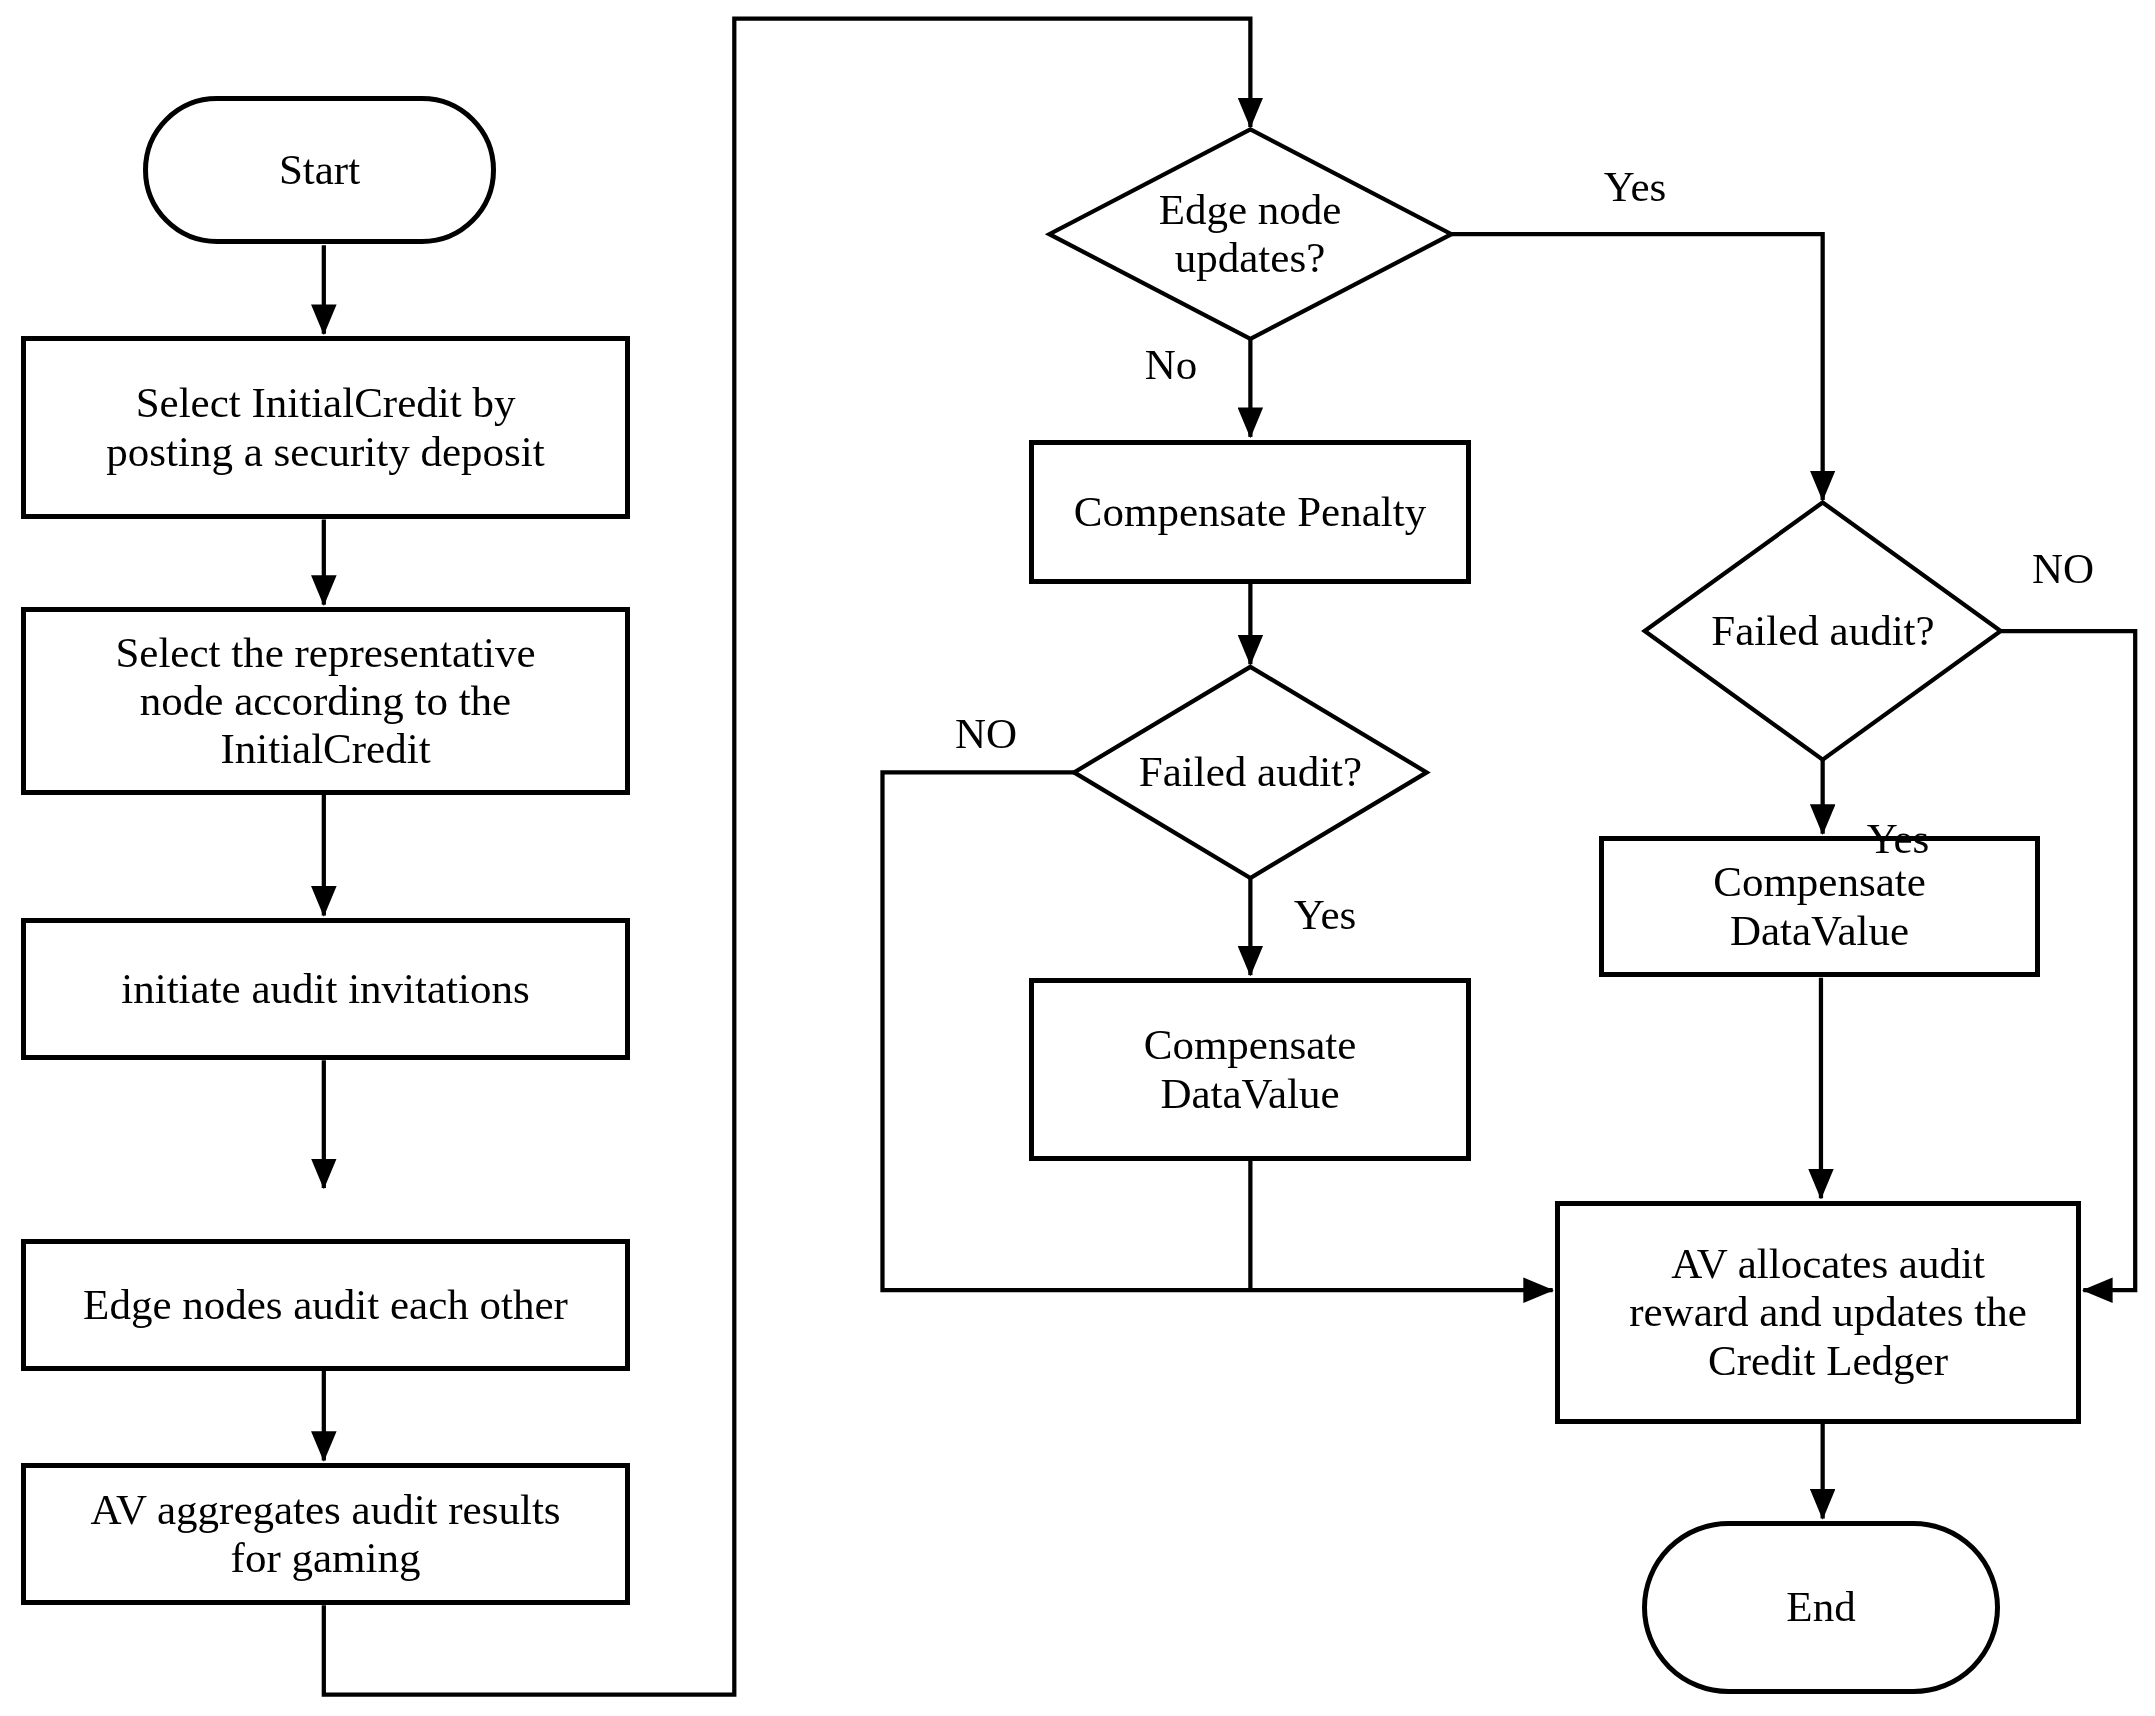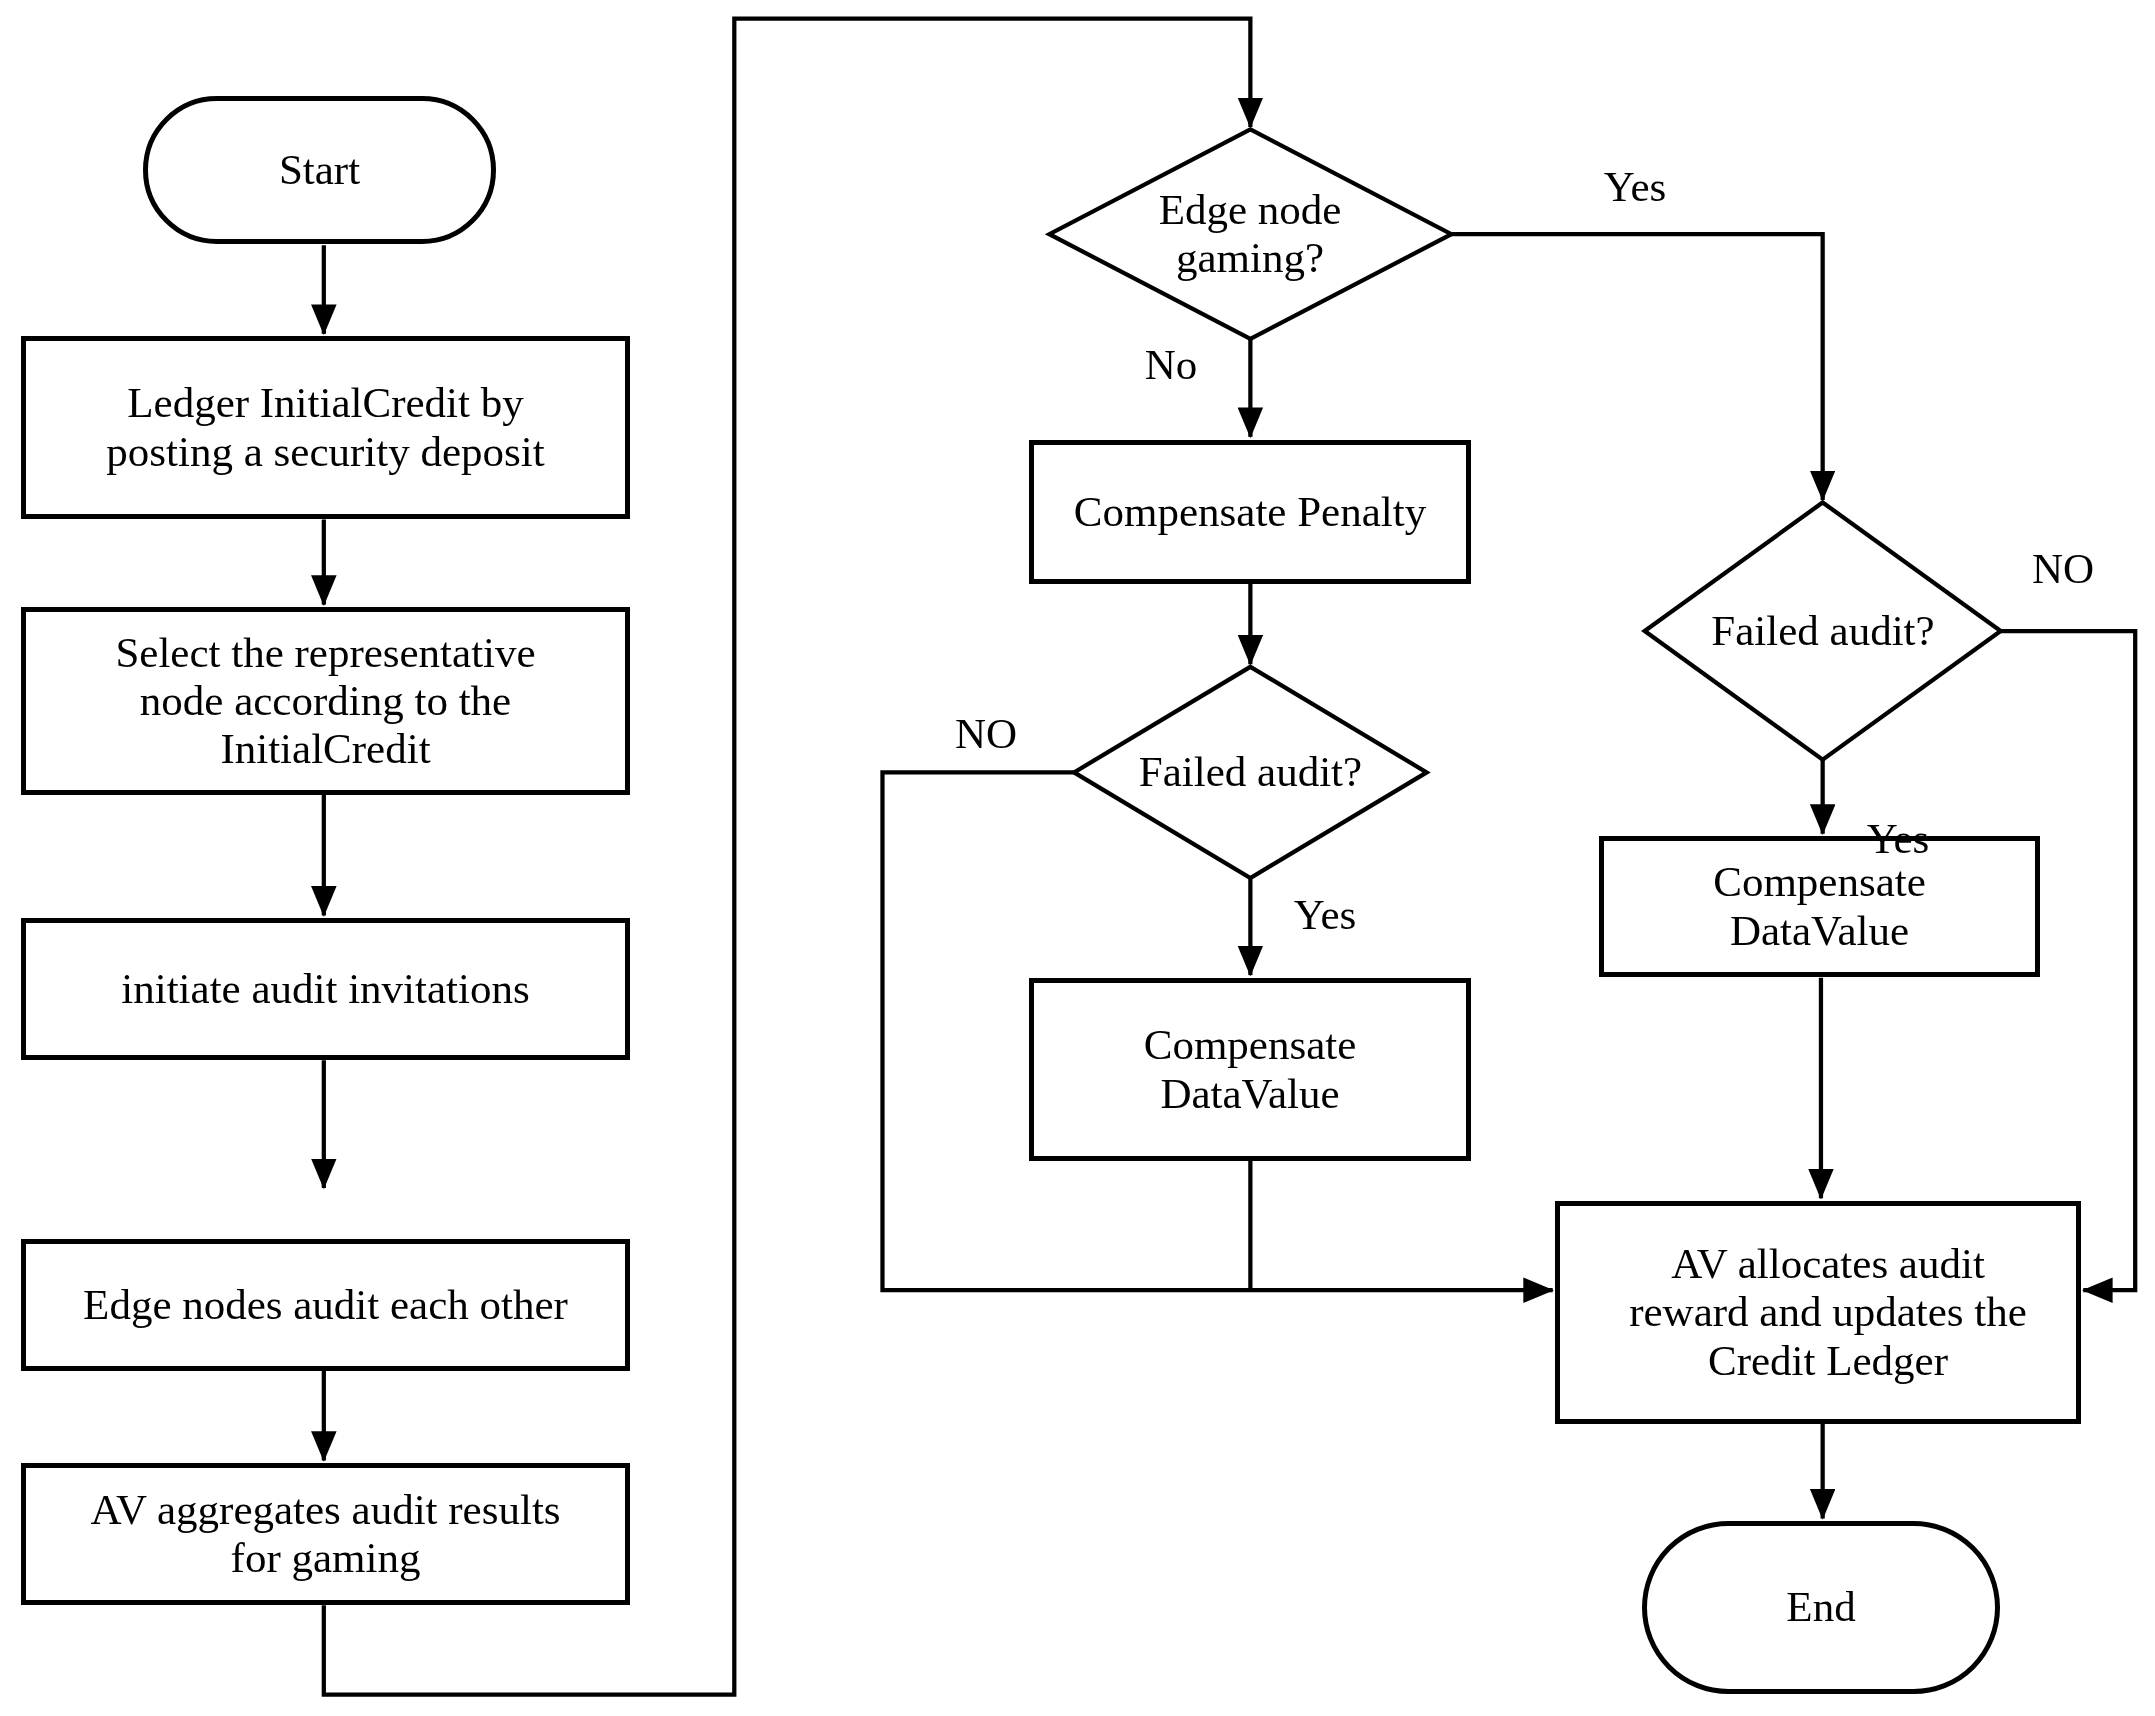--- a/index.html
+++ b/index.html
@@ -58,21 +58,21 @@
       <polygon points="1468,783 1675,907 1468,1031 1261,907" fill="#fff" stroke-linejoin="miter"></polygon>
       <polygon points="2140,590 2349,741 2140,892 1931,741" fill="#fff" stroke-linejoin="miter"></polygon>
     </g>
   </svg>
 
   <div class="node terminator" style="left:143px;top:96px;width:353px;height:148px;">
     <div class="line">Start</div>
   </div>
 
   <div class="node process" style="left:21px;top:336px;width:609px;height:183px;">
-    <div class="line"><span>Ledger </span><span class="em">InitialCredit</span><span> by</span></div>
+    <div class="line"><span>Select </span><span class="em">InitialCredit</span><span> by</span></div>
     <div class="line">posting a security deposit</div>
   </div>
 
   <div class="node process" style="left:21px;top:607px;width:609px;height:188px;">
     <div class="line">Select the representative</div>
     <div class="line">node according to the</div>
     <div class="line em">InitialCredit</div>
   </div>
 
   <div class="node process" style="left:21px;top:918px;width:609px;height:142px;">
@@ -83,21 +83,21 @@
     <div class="line">Edge nodes audit each other</div>
   </div>
 
   <div class="node process" style="left:21px;top:1463px;width:609px;height:142px;">
     <div class="line">AV aggregates audit results</div>
     <div class="line">for gaming</div>
   </div>
 
   <div class="node decision" style="left:1049px;top:129px;width:402px;height:210px;">
     <div class="line">Edge node</div>
-    <div class="line">gaming?</div>
+    <div class="line">updates?</div>
   </div>
 
   <div class="node process" style="left:1029px;top:440px;width:442px;height:144px;">
     <div class="line"><span>Compensate </span><span class="em">Penalty</span></div>
   </div>
 
   <div class="node decision" style="left:1074px;top:667px;width:353px;height:211px;">
     <div class="line">Failed audit?</div>
   </div>
 

